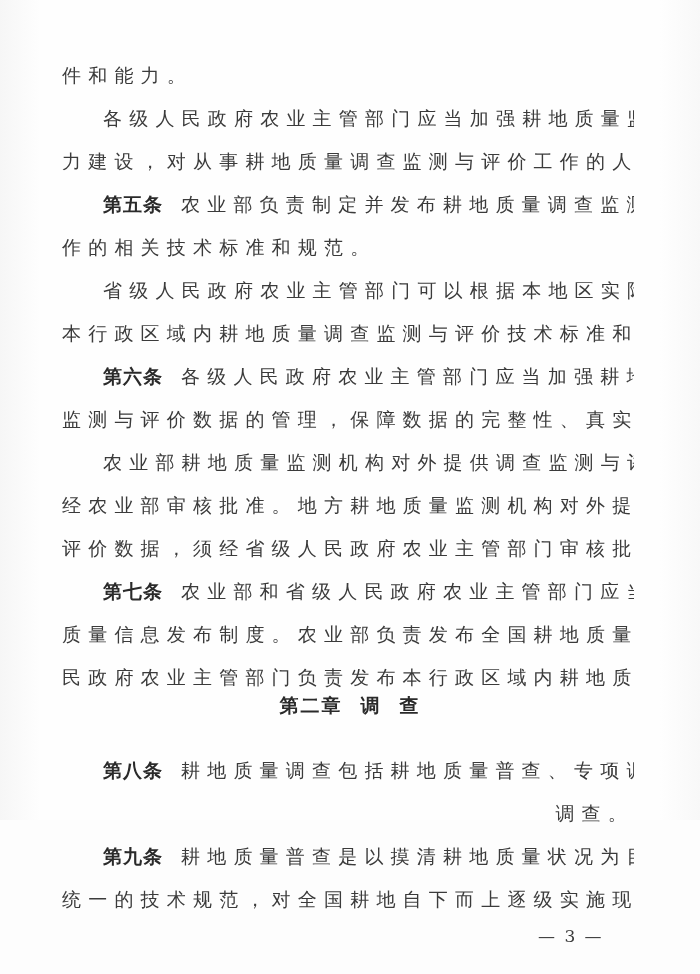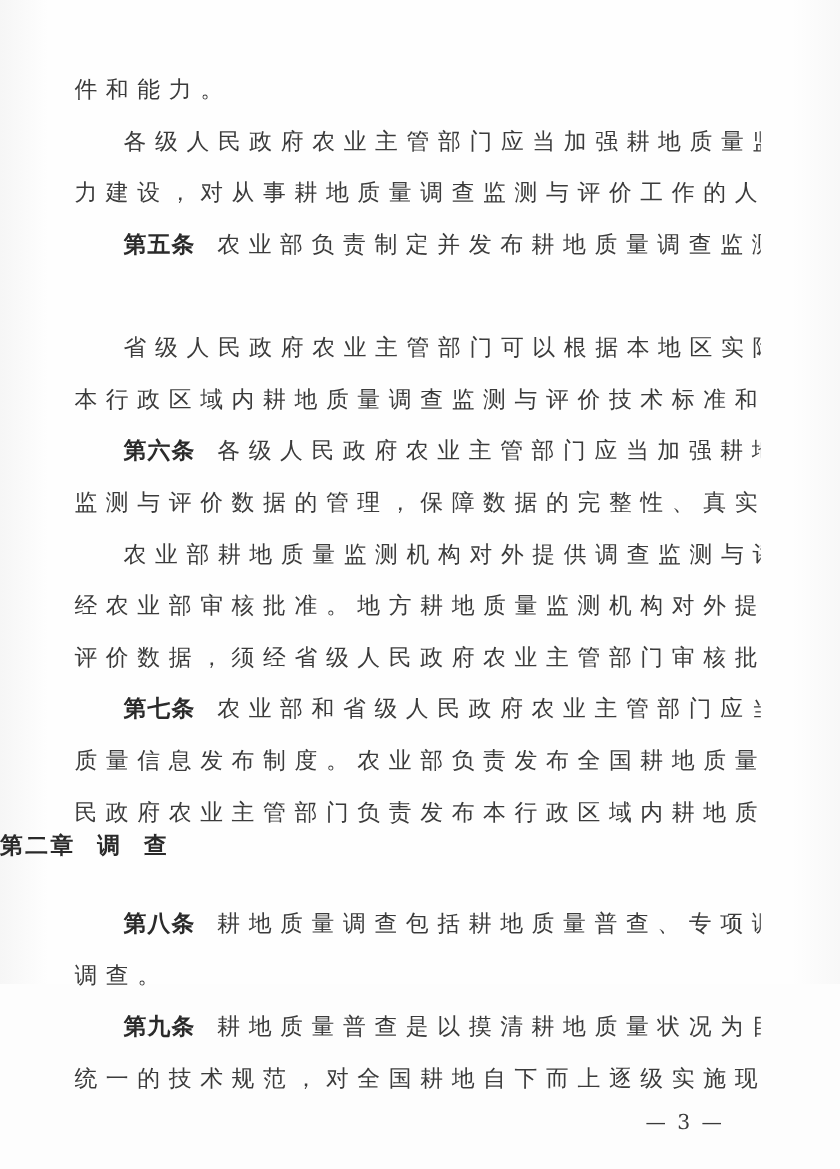--- a/index.html
+++ b/index.html
@@ -43,20 +43,21 @@
       font-family: Liberation Serif, serif;
       font-weight: bold;
       letter-spacing: 1px;
       color: #2a2a2a;
       margin-right: 18px;
     }
     .chapter {
       position: absolute;
       left: 0;
       width: 700px;
+      text-align: center;
       font-family: "DejaVu Sans", "Liberation Sans", sans-serif;
       font-weight: bold;
       font-size: 19px;
       line-height: 30px;
       color: #2a2a2a;
       letter-spacing: 2px;
     }
     .chapter .gap { display: inline-block; width: 18px; }
     .pagenum {
       position: absolute;
@@ -72,39 +73,40 @@
 <body>
 
 <div class="page">
 
   <div class="line" style="top:60px;">件和能力。</div>
 
   <div class="line indent" style="top:103px;">各级人民政府农业主管部门应当加强耕地质量监测机构的能</div>
   <div class="line" style="top:146px;">力建设，对从事耕地质量调查监测与评价工作的人员进行培训。</div>
 
   <div class="line indent" style="top:189px;"><span class="bold">第五条</span><span>农业部负责制定并发布耕地质量调查监测与评价工</span></div>
+  <div class="line" style="top:232px;">作的相关技术标准和规范。</div>
 
   <div class="line indent" style="top:275px;">省级人民政府农业主管部门可以根据本地区实际情况，制定</div>
   <div class="line" style="top:318px;">本行政区域内耕地质量调查监测与评价技术标准和规范。</div>
 
   <div class="line indent" style="top:361px;"><span class="bold">第六条</span><span>各级人民政府农业主管部门应当加强耕地质量调查</span></div>
   <div class="line" style="top:404px;">监测与评价数据的管理，保障数据的完整性、真实性和准确性。</div>
 
   <div class="line indent" style="top:447px;">农业部耕地质量监测机构对外提供调查监测与评价数据，须</div>
   <div class="line" style="top:490px;">经农业部审核批准。地方耕地质量监测机构对外提供调查监测与</div>
   <div class="line" style="top:533px;">评价数据，须经省级人民政府农业主管部门审核批准。</div>
 
   <div class="line indent" style="top:576px;"><span class="bold">第七条</span><span>农业部和省级人民政府农业主管部门应当建立耕地</span></div>
   <div class="line" style="top:619px;">质量信息发布制度。农业部负责发布全国耕地质量信息，省级人</div>
   <div class="line" style="top:662px;">民政府农业主管部门负责发布本行政区域内耕地质量信息。</div>
 
   <div class="chapter" style="top:690px;">
     <span>第二章</span><span class="gap"></span><span>调</span><span class="gap"></span><span>查</span>
   </div>
 
   <div class="line indent" style="top:755px;"><span class="bold">第八条</span><span>耕地质量调查包括耕地质量普查、专项调查和应急</span></div>
-  <div class="line" style="top:798px;">调查。</div>
+  <div class="line" style="top:798px;text-align:right;">调查。</div>
 
   <div class="line indent" style="top:841px;"><span class="bold">第九条</span><span>耕地质量普查是以摸清耕地质量状况为目的，按照</span></div>
   <div class="line" style="top:884px;">统一的技术规范，对全国耕地自下而上逐级实施现状调查、采样测</div>
 
   <div class="pagenum">— 3 —</div>
 </div>
 
 </body></html>

